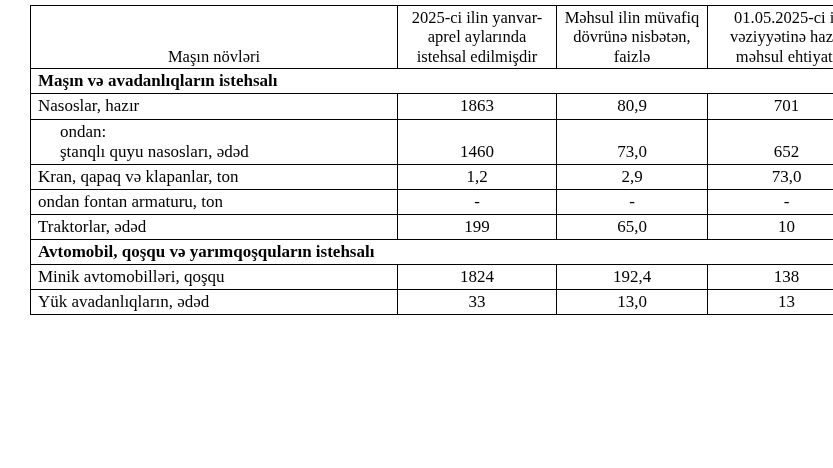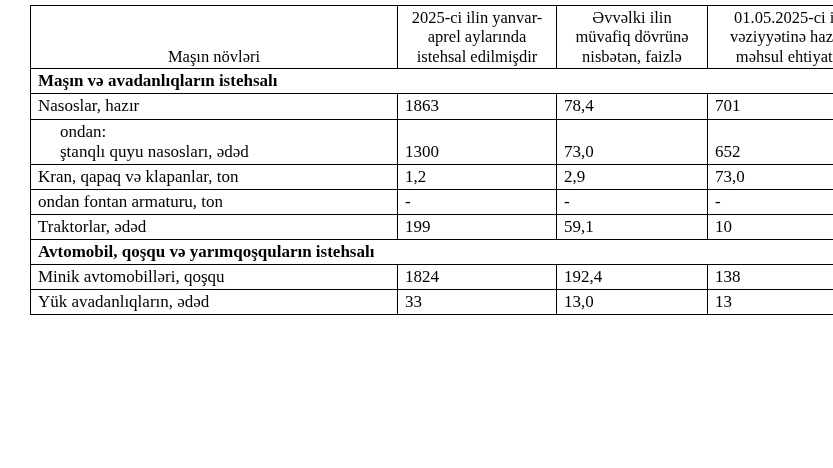--- a/index.html
+++ b/index.html
@@ -47,62 +47,62 @@
   }
   th.col-a { width: 144px; }
   th.col-b { width: 136px; }
   th.col-c { width: 143px; }
 
   td.label {
     text-align: left;
     white-space: nowrap;
   }
   td.num {
-    text-align: left;
+    text-align: center;
     white-space: nowrap;
   }
   tr.section td {
     font-weight: bold;
     text-align: left;
   }
   .indent-1 { padding-left: 28px; }
   .indent-sub { padding-left: 22px; }
 </style>
 </head>
 <body>
 
 <div class="sheet">
   <table class="data-table">
     <thead>
       <tr>
         <th class="col-name">Maşın növləri</th>
         <th class="col-a">2025-ci ilin yanvar-aprel aylarında istehsal edilmişdir</th>
-        <th class="col-b">Əvvəlki ilin müvafiq dövrünə nisbətən, faizlə</th>
+        <th class="col-b">Məhsul ilin müvafiq dövrünə nisbətən, faizlə</th>
         <th class="col-c">01.05.2025-ci il vəziyyətinə hazır məhsul ehtiyatı</th>
       </tr>
     </thead>
     <tbody>
 
       <tr class="section">
         <td colspan="4">Maşın və avadanlıqların istehsalı</td>
       </tr>
 
       <tr>
         <td class="label">Nasoslar, hazır</td>
         <td class="num">1863</td>
-        <td class="num">78,4</td>
+        <td class="num">80,9</td>
         <td class="num">701</td>
       </tr>
 
       <tr>
         <td class="label">
           <div class="indent-sub">ondan:</div>
           <div class="indent-sub">ştanqlı quyu nasosları, ədəd</div>
         </td>
-        <td class="num">1300</td>
+        <td class="num">1460</td>
         <td class="num">73,0</td>
         <td class="num">652</td>
       </tr>
 
       <tr>
         <td class="label">Kran, qapaq və klapanlar, ton</td>
         <td class="num">1,2</td>
         <td class="num">2,9</td>
         <td class="num">73,0</td>
       </tr>
@@ -110,21 +110,21 @@
       <tr>
         <td class="label indent-1">ondan fontan armaturu, ton</td>
         <td class="num">-</td>
         <td class="num">-</td>
         <td class="num">-</td>
       </tr>
 
       <tr>
         <td class="label">Traktorlar, ədəd</td>
         <td class="num">199</td>
-        <td class="num">59,1</td>
+        <td class="num">65,0</td>
         <td class="num">10</td>
       </tr>
 
       <tr class="section">
         <td colspan="4">Avtomobil, qoşqu və yarımqoşquların istehsalı</td>
       </tr>
 
       <tr>
         <td class="label">Minik avtomobilləri, qoşqu</td>
         <td class="num">1824</td>

